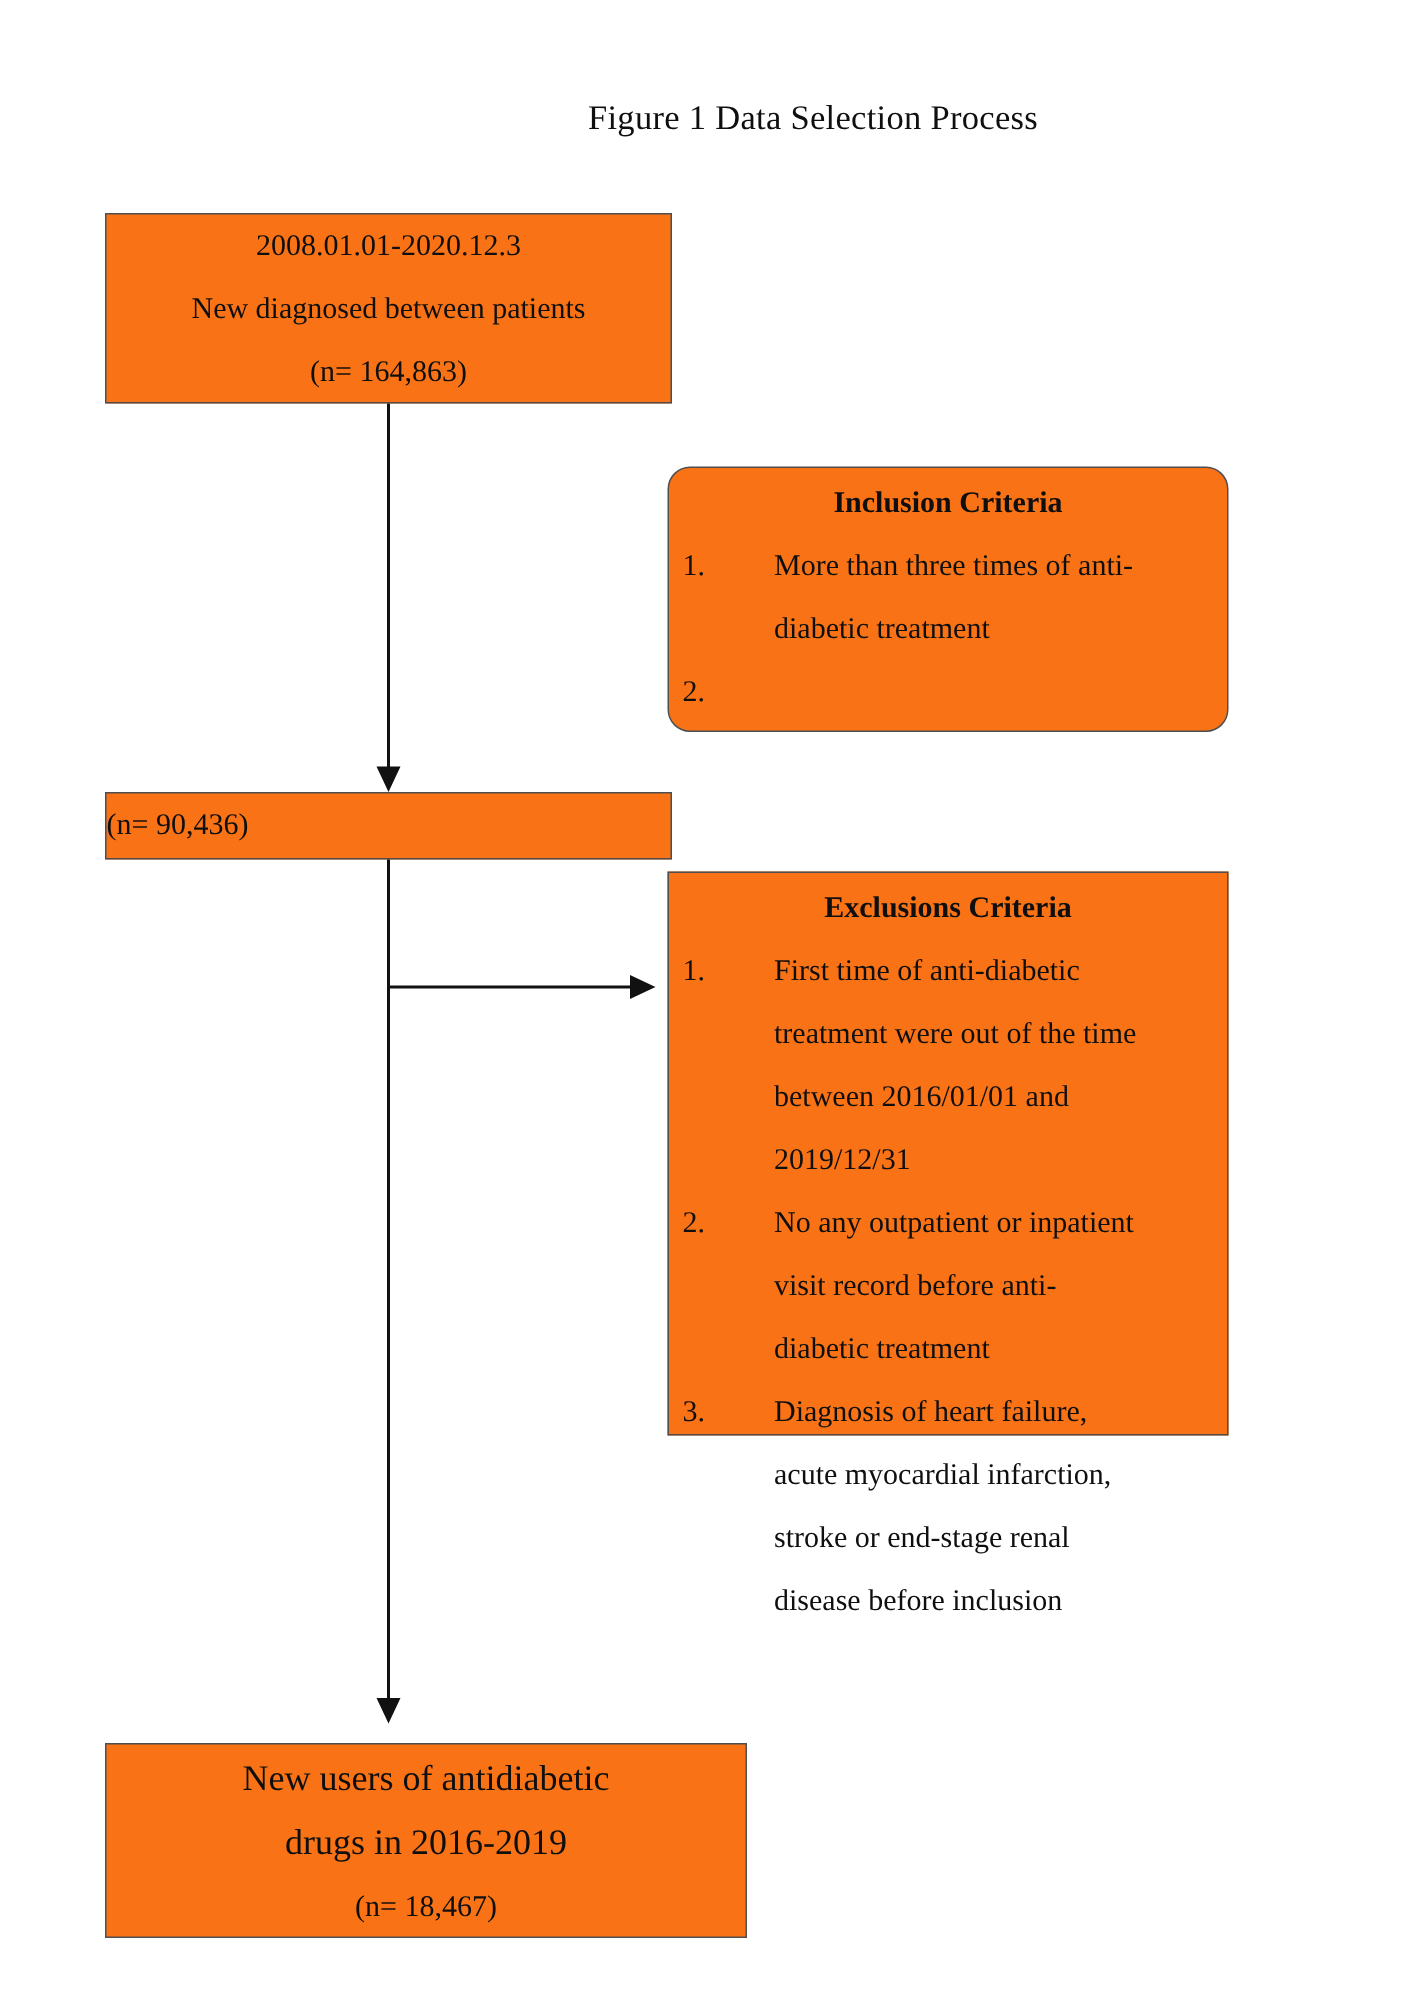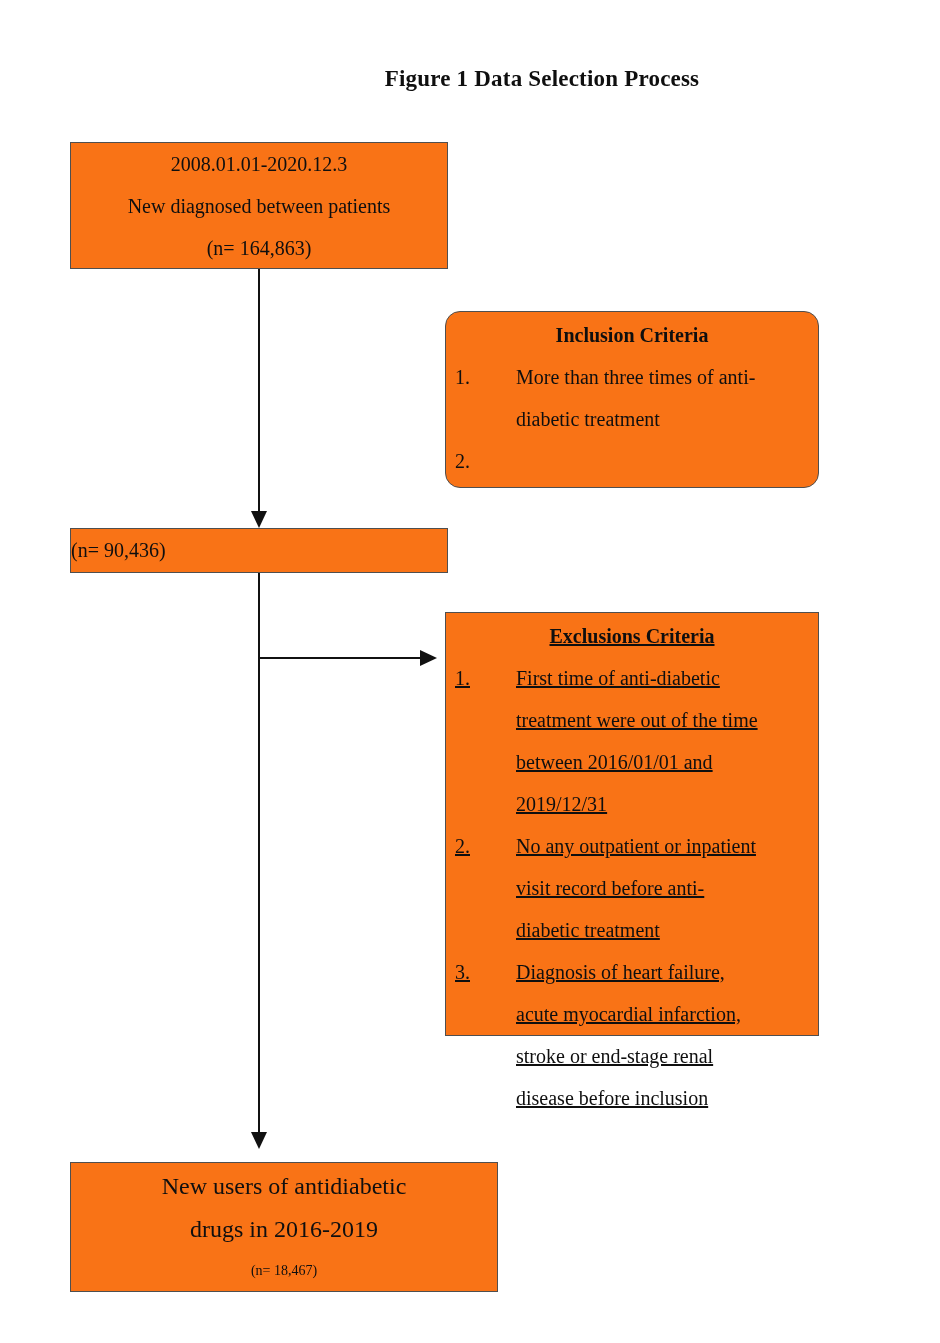--- a/index.html
+++ b/index.html
@@ -12,21 +12,21 @@
     color: #0f0f0f;
     overflow: hidden;
   }
   .figure-title {
     position: absolute;
     top: 66px;
     left: 145px;
     width: 794px;
     text-align: center;
     font-size: 23px;
-    font-weight: bold;
+    font-weight: normal;
     letter-spacing: 0.2px;
   }
   .box {
     position: absolute;
     border: 1.5px solid #4f4f4f;
     background: #f97316;
     box-sizing: border-box;
   }
   .box-population {
     left: 70px; top: 142px;
@@ -43,30 +43,30 @@
     font-size: 20px;
     line-height: 42px;
   }
   .box-final {
     left: 70px; top: 1162px;
     width: 428px; height: 130px;
     text-align: center;
     padding-top: 2px;
   }
   .box-final .big-line { font-size: 24px; line-height: 43px; }
-  .box-final .count-line { font-size: 14px; line-height: 40px; }
+  .box-final .count-line { font-size: 20px; line-height: 40px; }
   .criteria-box {
     left: 445px;
     width: 374px;
     font-size: 20px;
     line-height: 42px;
     padding-top: 2px;
   }
   .criteria-inclusion { top: 311px; height: 177px; border-radius: 15px; }
-  .criteria-exclusion { top: 612px; height: 424px; text-decoration: underline; }
+  .criteria-exclusion { top: 581px; height: 376px; }
   .criteria-heading {
     font-weight: bold;
     text-align: center;
   }
   .criteria-item {
     display: flex;
     align-items: flex-start;
     padding-left: 9px;
   }
   .item-number {

